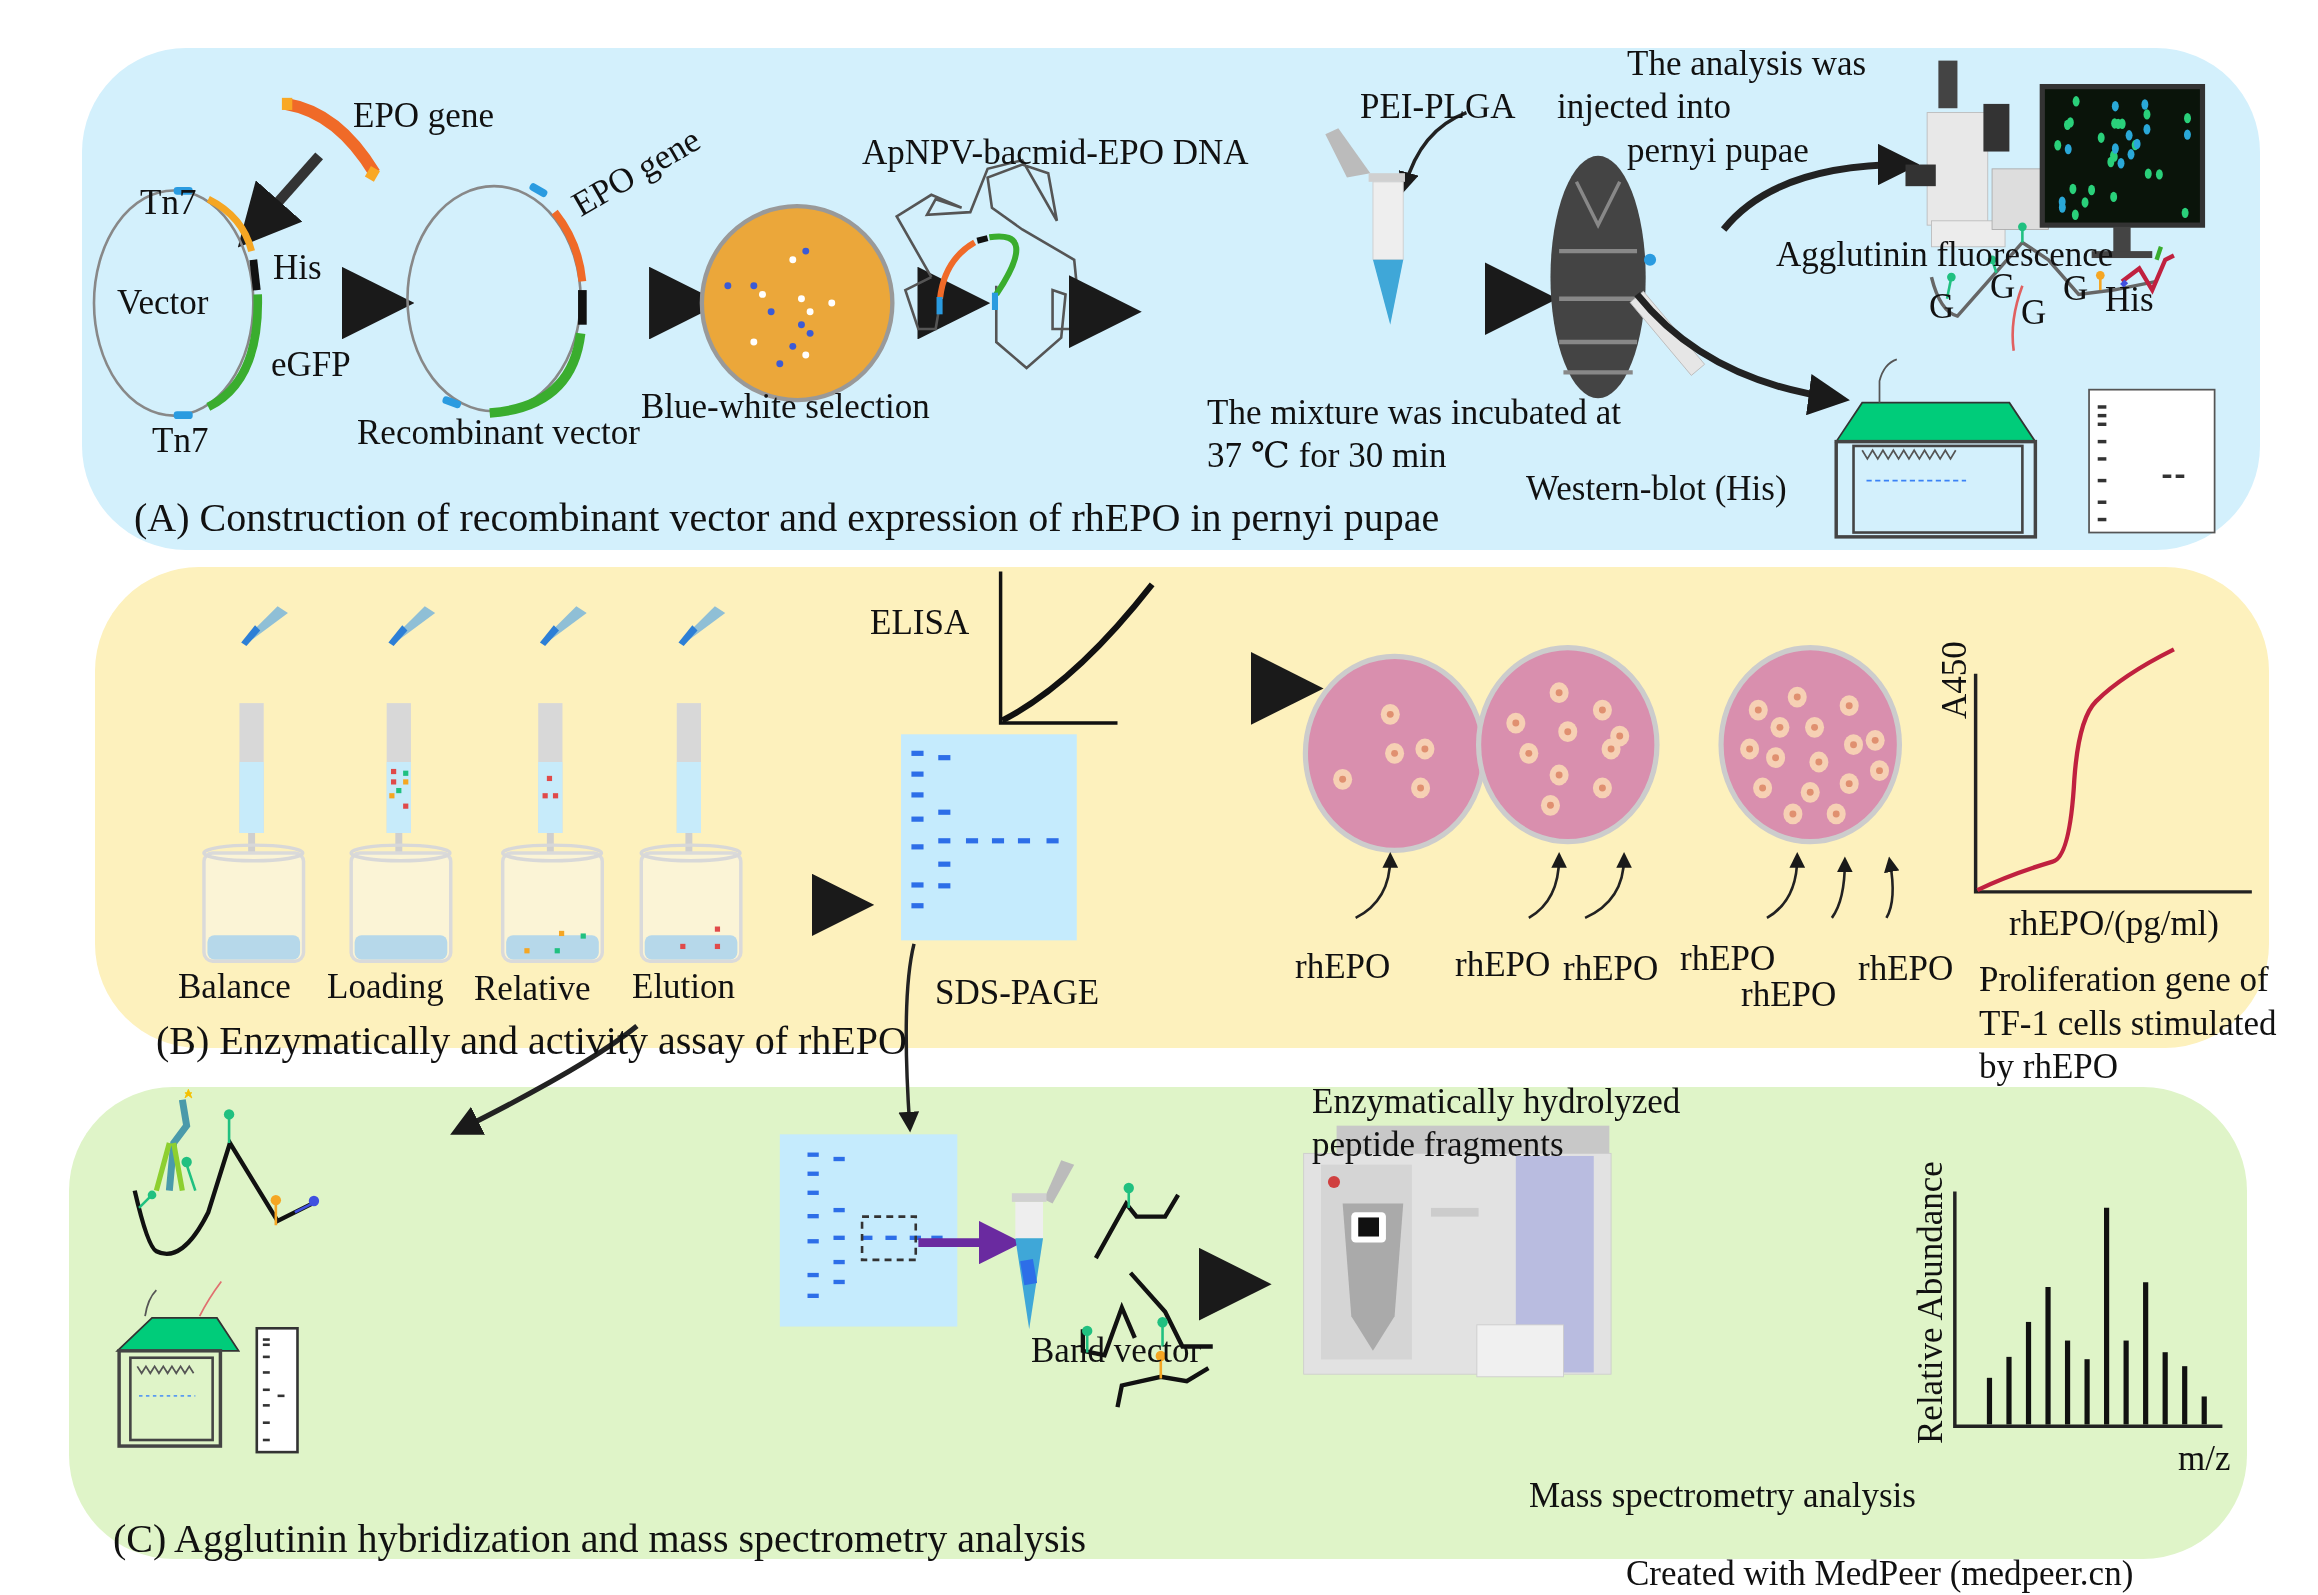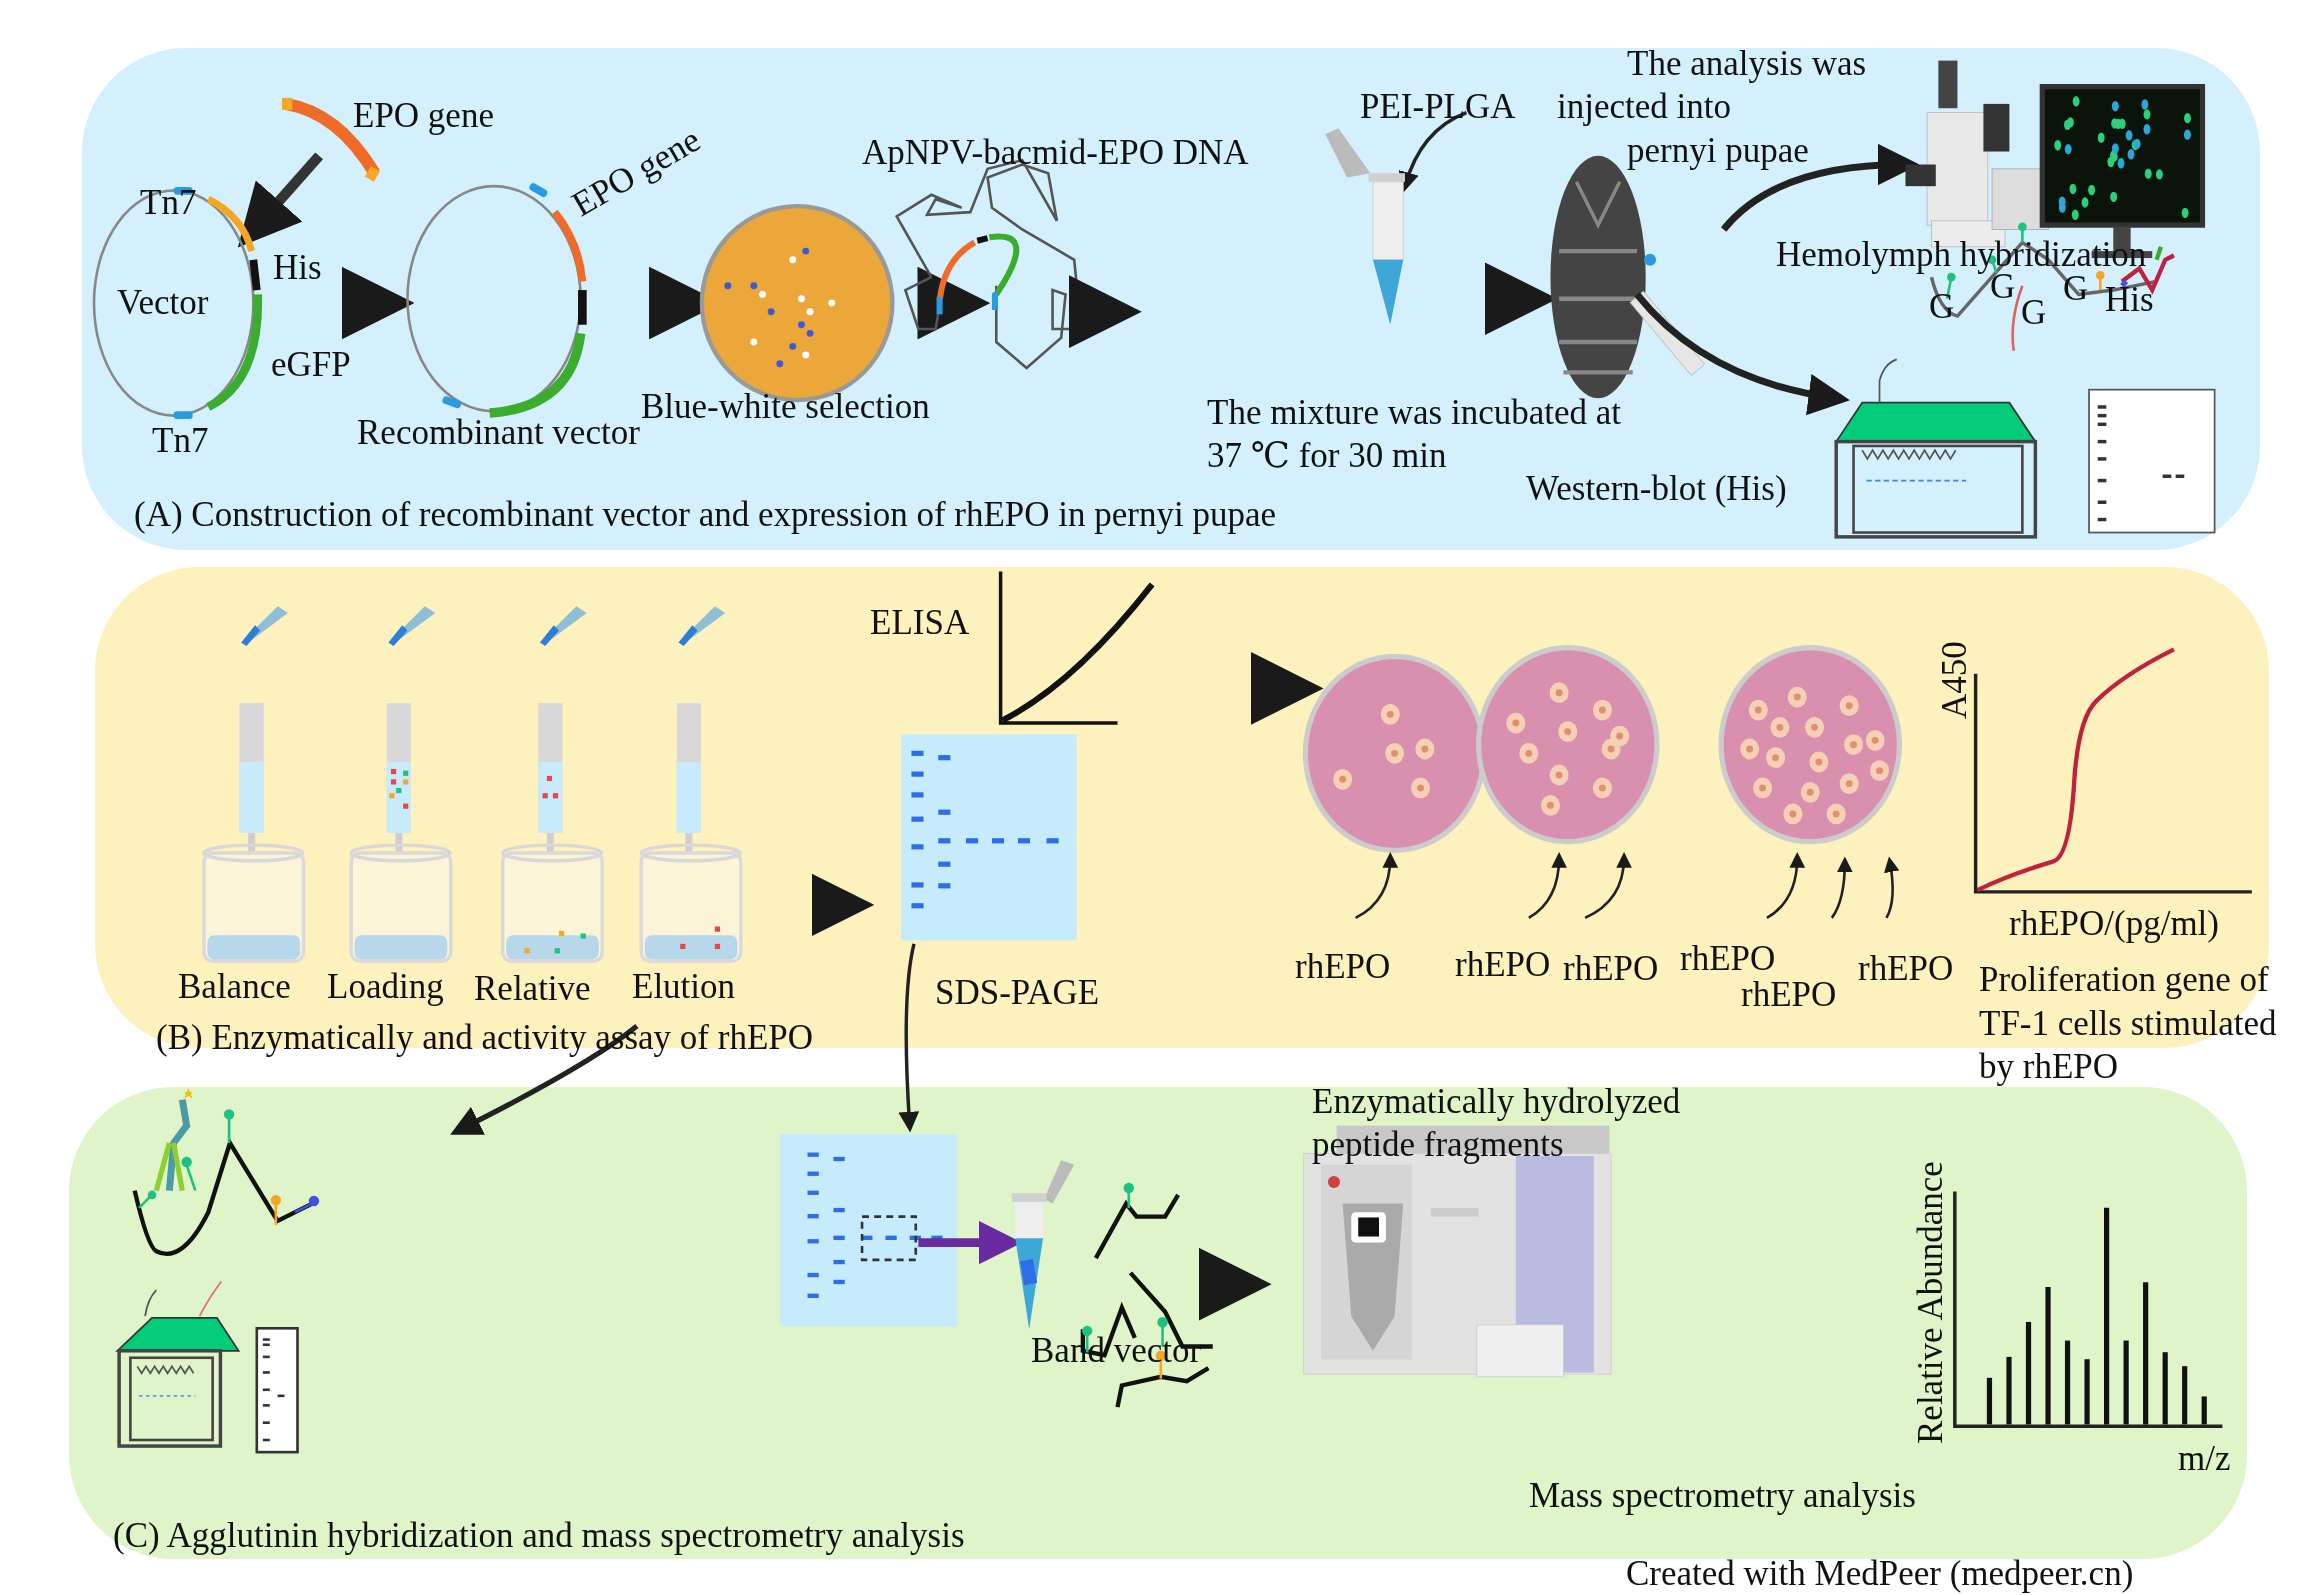--- a/index.html
+++ b/index.html
@@ -3,21 +3,21 @@
 <meta charset="utf-8">
 <style>
   html, body { margin: 0; padding: 0; background: #ffffff; }
   body { width: 2319px; height: 1595px; position: relative; overflow: hidden;
          font-family: "Liberation Serif", "DejaVu Serif", serif; color: #111; }
   .panel { position: absolute; border-radius: 104px; }
   #panel-a { left: 82px; top: 48px; width: 2178px; height: 502px; background: #d3f0fc; }
   #panel-b { left: 95px; top: 567px; width: 2174px; height: 481px; background: #fdf1bd; }
   #panel-c { left: 69px; top: 1087px; width: 2178px; height: 472px; background: #dff4c8; }
   .t { position: absolute; white-space: nowrap; font-size: 35px; line-height: 1.1; }
-  .cap { font-size: 35px; }
+  .cap { font-size: 40px; }
   svg.layer { position: absolute; left: 0; top: 0; width: 2319px; height: 1595px; pointer-events: none; }
 </style>
 </head>
 <body>
 
 <div class="panel" id="panel-a"></div>
 <div class="panel" id="panel-b"></div>
 <div class="panel" id="panel-c"></div>
 
 <svg class="layer" viewBox="0 0 2677 1842">
@@ -512,21 +512,21 @@
 <span class="t" style="left:585px;top:186px;transform:rotate(-30deg);transform-origin:left bottom">EPO gene</span>
 <span class="t" style="left:357px;top:414px">Recombinant vector</span>
 <span class="t" style="left:641px;top:388px">Blue-white selection</span>
 <span class="t" style="left:862px;top:134px">ApNPV-bacmid-EPO DNA</span>
 <span class="t" style="left:1360px;top:88px">PEI-PLGA</span>
 <span class="t" style="left:1207px;top:394px">The mixture was incubated at</span>
 <span class="t" style="left:1207px;top:437px">37 ℃ for 30 min</span>
 <span class="t" style="left:1627px;top:45px">The analysis was</span>
 <span class="t" style="left:1557px;top:88px">injected into</span>
 <span class="t" style="left:1627px;top:132px">pernyi pupae</span>
-<span class="t" style="left:1776px;top:236px">Hemolymph hybridization</span>
+<span class="t" style="left:1776px;top:236px">Agglutinin fluorescence</span>
 <span class="t" style="left:1929px;top:288px">G</span>
 <span class="t" style="left:1990px;top:268px">G</span>
 <span class="t" style="left:2021px;top:294px">G</span>
 <span class="t" style="left:2063px;top:270px">G</span>
 <span class="t" style="left:2105px;top:281px">His</span>
 <span class="t" style="left:1526px;top:470px">Western-blot (His)</span>
 <span class="t cap" style="left:134px;top:496px">(A) Construction of recombinant vector and expression of rhEPO in pernyi pupae</span>
 
 <span class="t" style="left:178px;top:968px">Balance</span>
 <span class="t" style="left:327px;top:968px">Loading</span>

